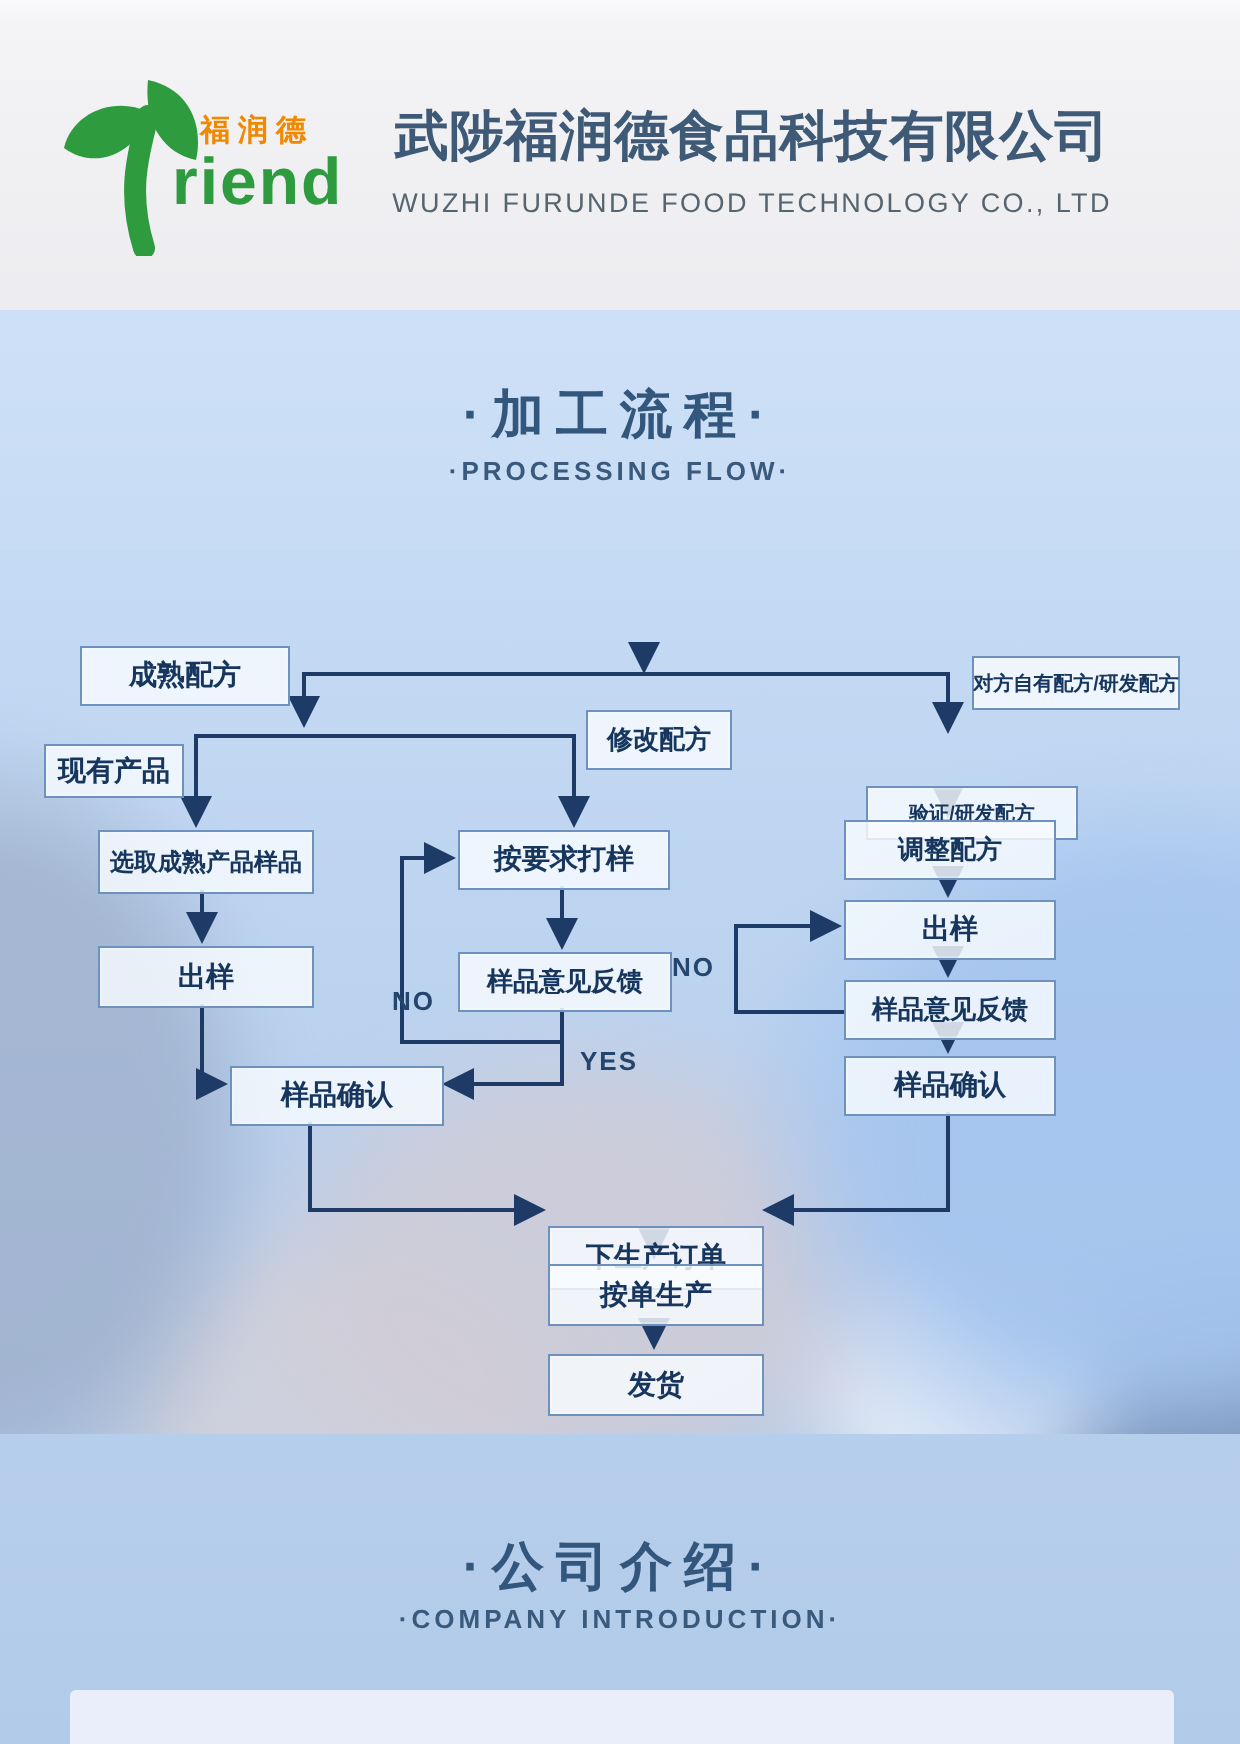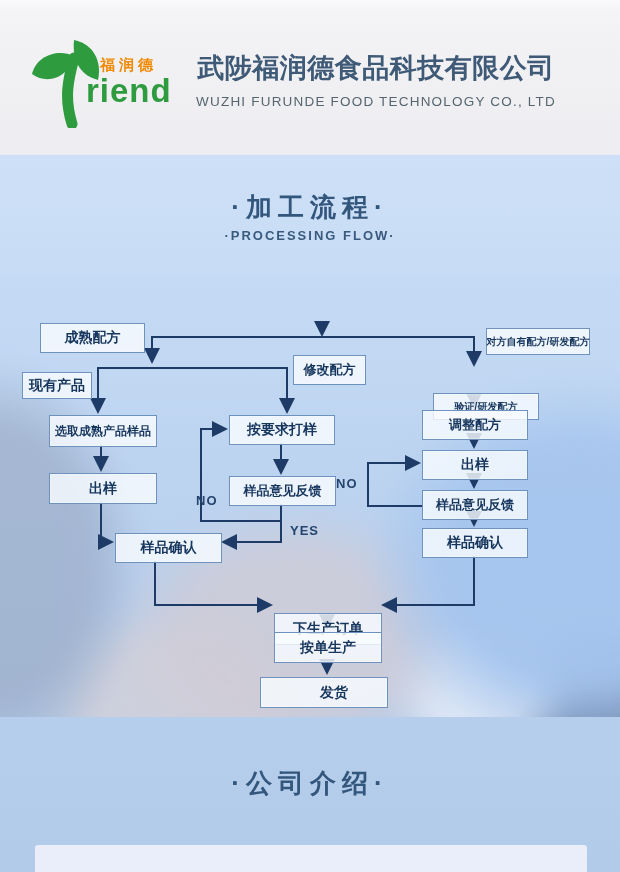--- a/index.html
+++ b/index.html
@@ -63,21 +63,21 @@
   .n-proof{left:229px;top:142px;width:104px;height:28px;}
   .n-feedback-mid{left:229px;top:203px;width:105px;height:28px;font-size:13px;}
   .n-own{left:486px;top:55px;width:102px;height:25px;font-size:10px;}
   .n-verify{left:433px;top:95px;width:104px;height:25px;font-size:10px;margin-top:25px;}
   .n-adjust{left:422px;top:137px;width:104px;height:28px;font-size:13px;}
   .n-sample-right{left:422px;top:177px;width:104px;height:28px;}
   .n-feedback-right{left:422px;top:217px;width:104px;height:28px;font-size:13px;}
   .n-confirm-right{left:422px;top:255px;width:104px;height:28px;}
   .n-order{left:274px;top:316px;width:106px;height:30px;margin-top:24px;}
   .n-produce{left:274px;top:359px;width:106px;height:29px;}
-  .n-ship{left:260px;top:404px;width:106px;height:29px;padding-left:20px;}
+  .n-ship{left:274px;top:404px;width:106px;height:29px;}
   .branch{position:absolute;color:#24456d;font-weight:bold;font-size:13px;letter-spacing:1px;}
   .b-no-mid{left:196px;top:220px;}
   .b-yes-mid{left:290px;top:250px;}
   .b-no-right{left:336px;top:203px;}
 
   
   .bottom-card{position:absolute;left:35px;top:845px;width:552px;height:27px;
     background:#e9eefa;border-radius:3px 3px 0 0;}
 </style>
 </head>
@@ -160,16 +160,17 @@
     <div class="node n-order">下生产订单</div>
     <div class="node n-produce">按单生产</div>
     <div class="node n-ship">发货</div>
 
     <div class="branch b-no-mid">NO</div>
     <div class="branch b-yes-mid">YES</div>
     <div class="branch b-no-right">NO</div>
   </div>
 
   <div class="sec-title cn t-intro-cn">·公司介绍·</div>
+  <div class="sec-title en t-intro-en">·COMPANY INTRODUCTION·</div>
 
   <div class="bottom-card"></div>
 
 </div>
 
 </body></html>

